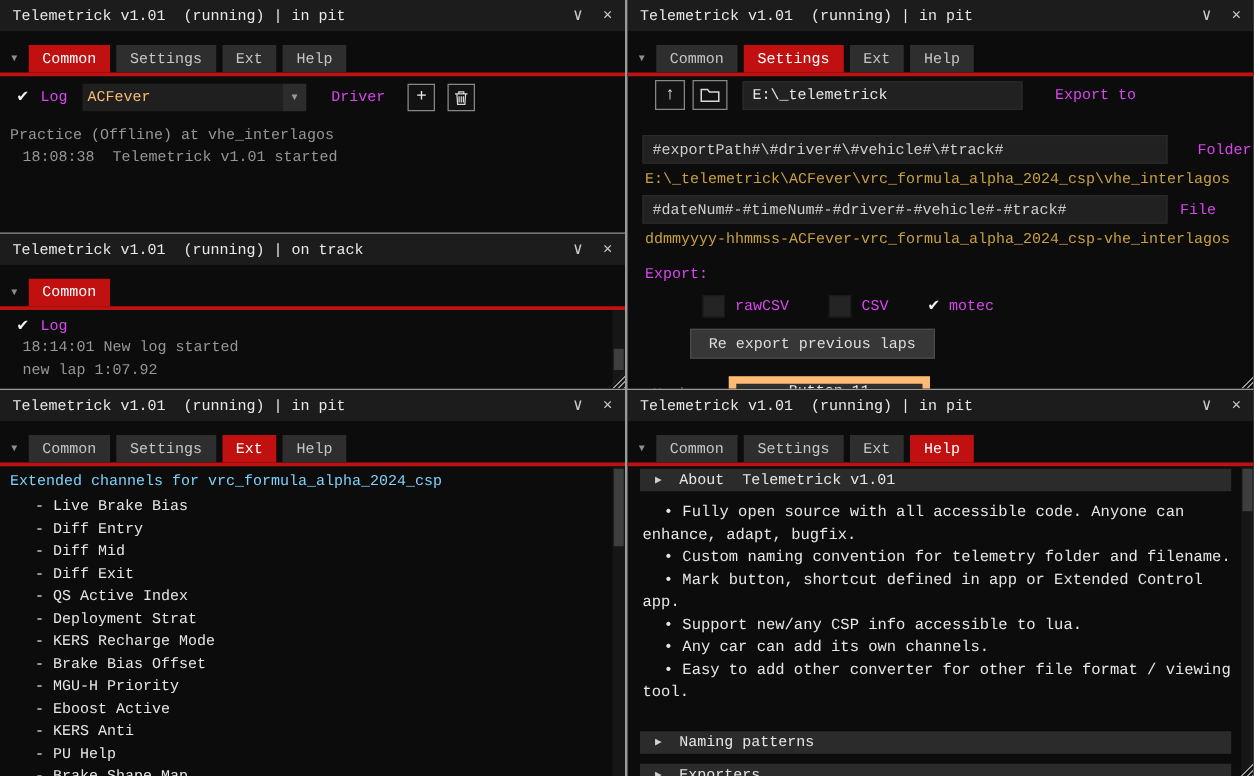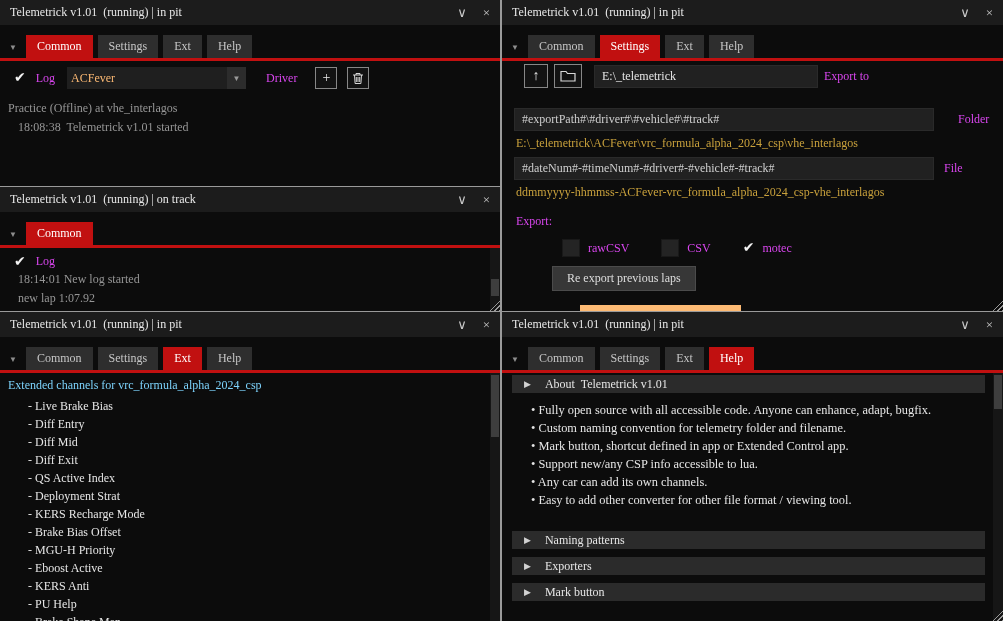--- a/index.html
+++ b/index.html
@@ -1,16 +1,16 @@
 <!DOCTYPE html>
 <html><head>
 <meta charset="utf-8">
 <style>
   html,body{margin:0;padding:0;background:#2e2e2e}
-  #screen{position:relative;width:1003px;height:621px;background:#9a9a9a;font-family:Liberation Serif, serif;overflow:hidden}
+  #screen{position:relative;width:1003px;height:621px;background:#9a9a9a;font-family:Liberation Mono, monospace;overflow:hidden}
   .panel{position:absolute;background:#0c0c0c;display:flex;flex-direction:column;overflow:hidden}
   .titlebar{flex:0 0 25px;background:#1c1c1c;display:flex;align-items:center;padding:0 10px;color:#e8e8e8;font-size:12px}
   .titlebar .title{flex:1;white-space:pre}
   .win-btn{color:#c9c9c9;margin-left:16px;font-size:13px;line-height:1;cursor:default}
   .tabbar{flex:0 0 29px;display:flex;align-items:flex-end;gap:5px;padding:4px 6px 0 6px;border-bottom:3px solid #c11010;background:#0c0c0c}
   .tab-dd{color:#8d8d8d;font-size:8px;padding:0 4px 6px 3px}
   .tab{background:#2e2e2e;color:#c6c6c6;font-size:12px;padding:4px 11px;white-space:nowrap}
   .tab.active{background:#c11010;color:#ffffff}
   .content{flex:1;position:relative;color:#e4e4e4;font-size:12px;overflow:hidden}
   .row{display:flex;align-items:center}
@@ -166,21 +166,21 @@
     </div>
     <div class="content">
       <div class="row" style="margin:3px 0 0 22px;gap:6px">
         <button class="sq-btn" style="width:24px;height:24px;font-size:14px">↑</button>
         <button class="sq-btn" style="width:28px;height:24px">
           <svg width="16" height="12" viewBox="0 0 16 12">
               <path d="M1 1.5h5l1.5 2H15V11H1z" fill="none" stroke="#d8d8d8" stroke-width="1.2"></path>
             </svg>
         </button>
         <input class="tin" style="width: 208px; margin-left: 6px; color: rgb(230, 230, 230);" readonly="" value="E:\_telemetrick">
-        <span class="lbl" style="margin-left:0">Export to</span>
+        <span class="lbl" style="margin-left:20px">Export to</span>
       </div>
       <div class="row" style="margin:20px 0 0 12px;gap:24px">
         <input class="tin" style="width: 404px;" readonly="" value="#exportPath#\#driver#\#vehicle#\#track#">
         <span class="lbl">Folder</span>
       </div>
       <div class="yellow" style="margin:5px 0 0 14px">E:\_telemetrick\ACFever\vrc_formula_alpha_2024_csp\vhe_interlagos</div>
       <div class="row" style="margin:6px 0 0 12px;gap:10px">
         <input class="tin" style="width: 404px;" readonly="" value="#dateNum#-#timeNum#-#driver#-#vehicle#-#track#">
         <span class="lbl">File</span>
       </div>

